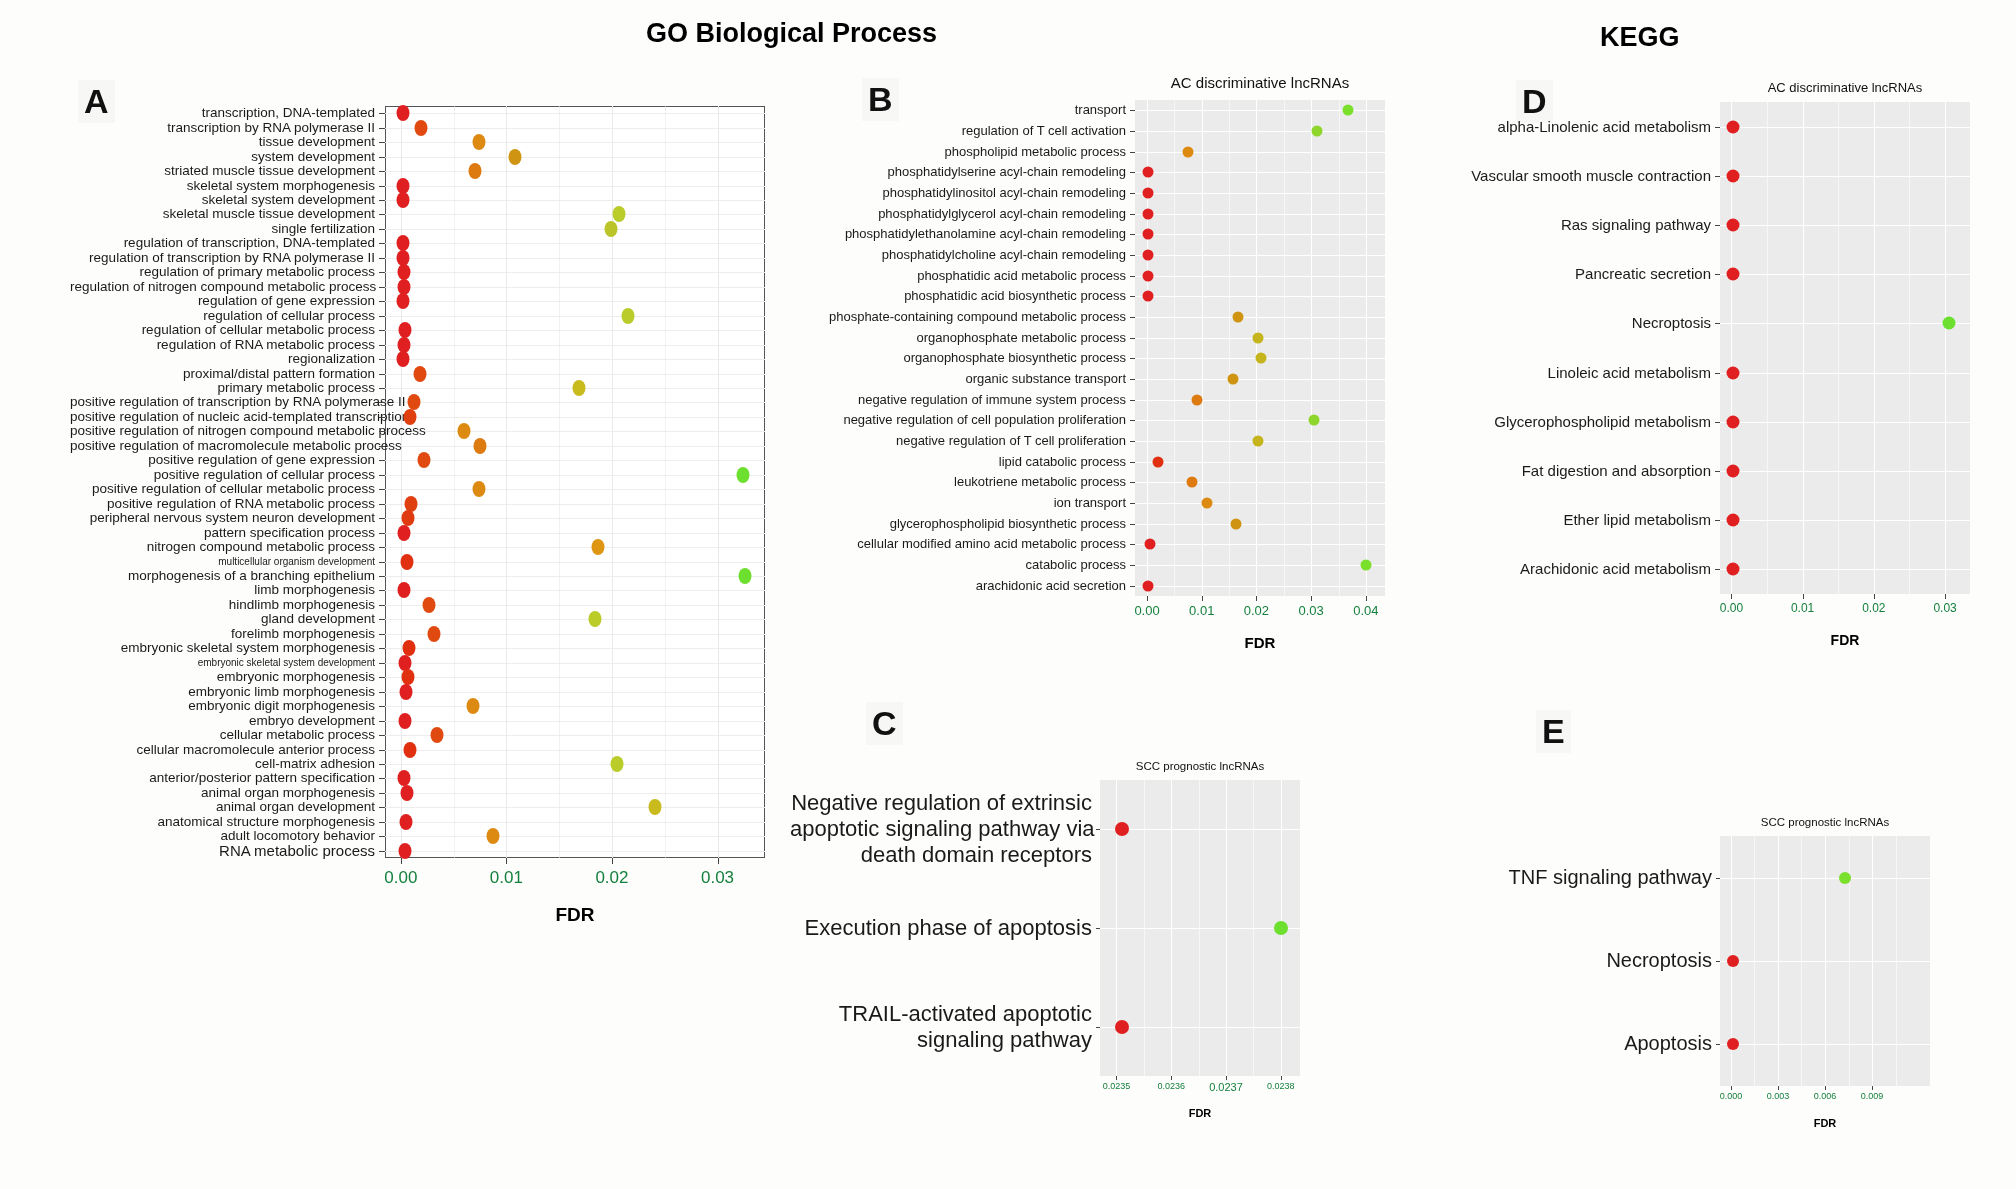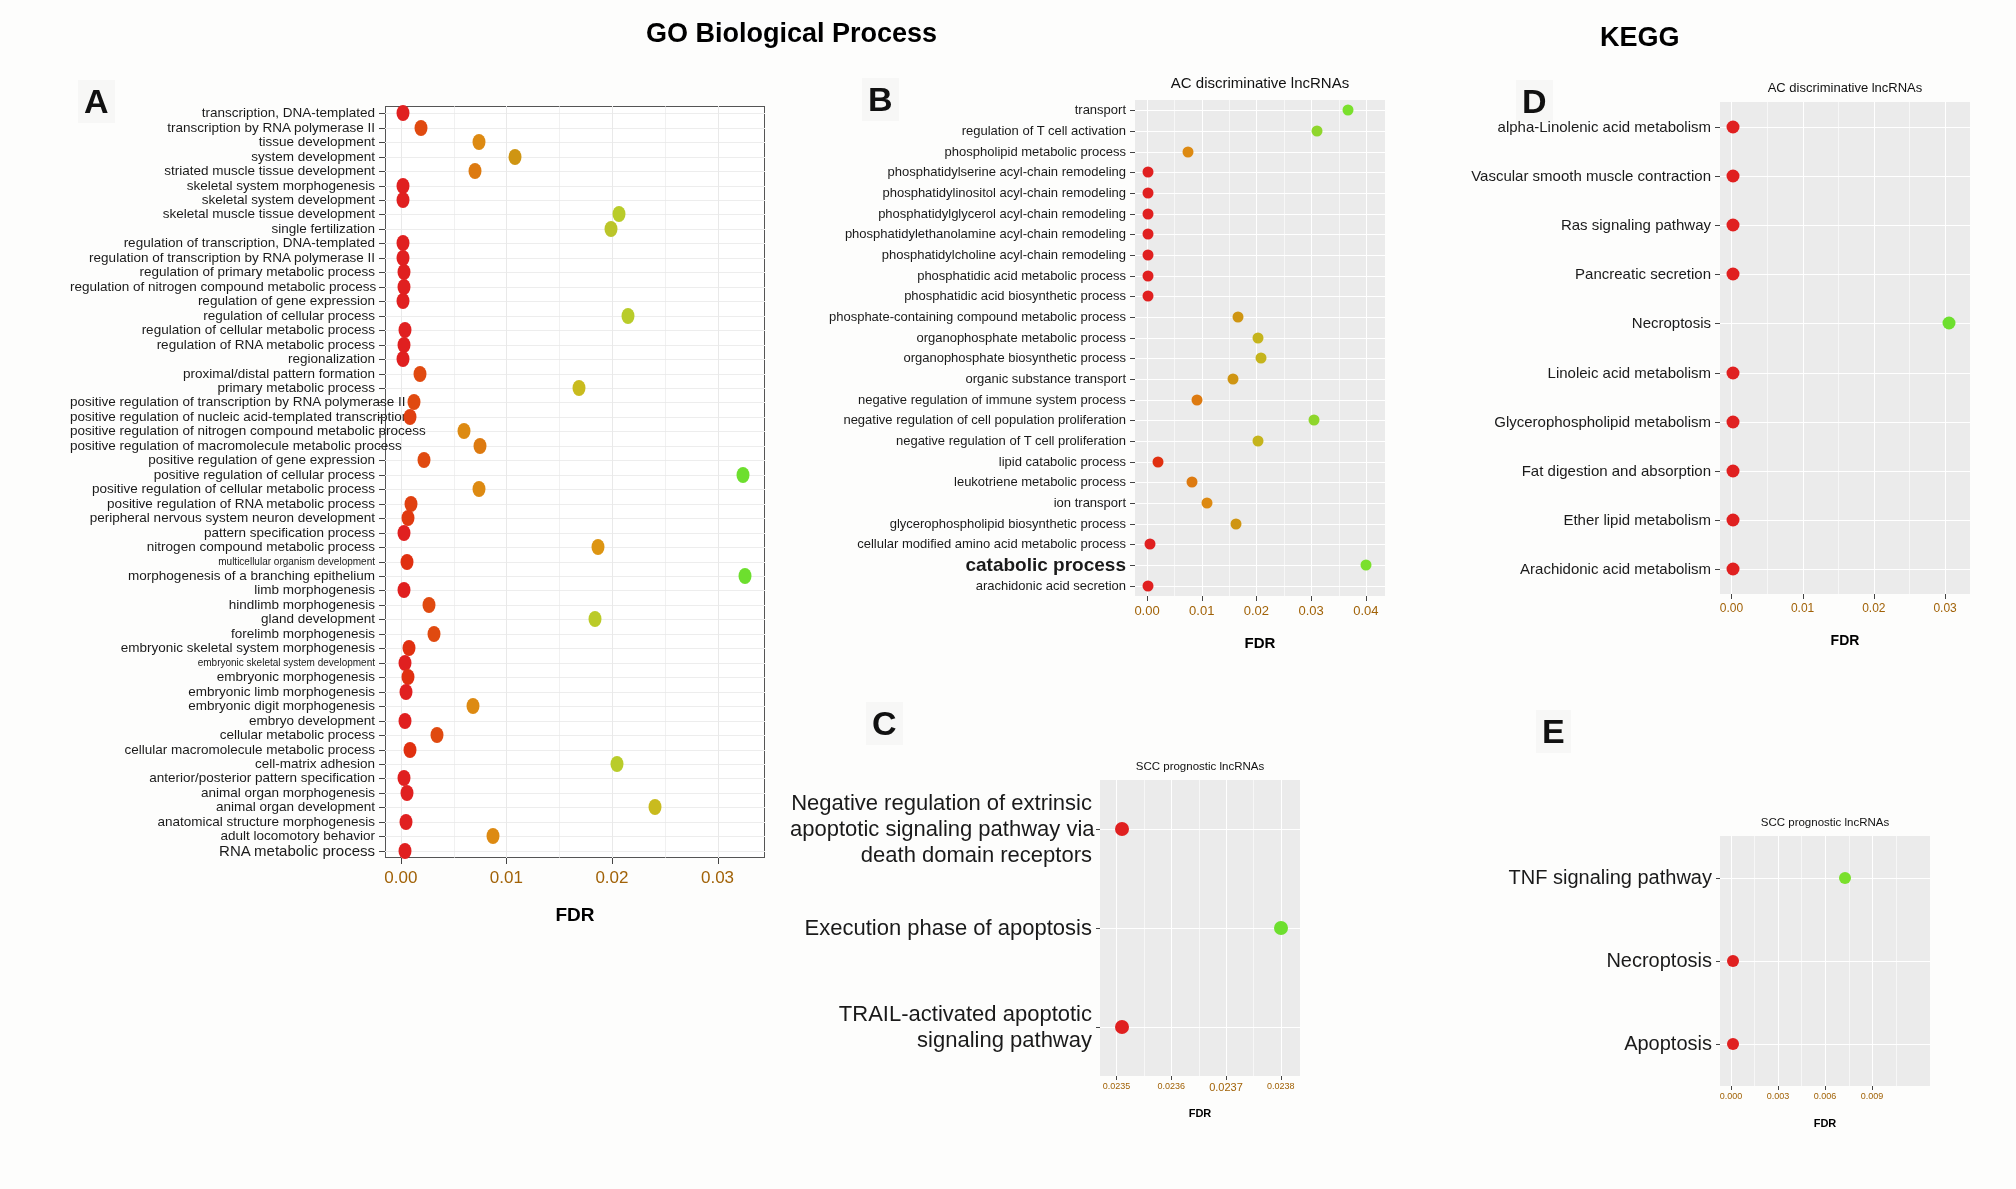--- a/index.html
+++ b/index.html
@@ -38,21 +38,21 @@
     position:absolute;box-sizing:border-box;
   }
   .gridv,.gridh{position:absolute;background:#ffffff;}
   .ytick-label{
     position:absolute;right:0;text-align:right;color:#1a1a1a;
     white-space:nowrap;transform:translateY(-50%);
     font-family:"Liberation Sans", sans-serif;
   }
   .ytick-mark{position:absolute;height:1px;background:#444;}
   .xtick-label{
-    position:absolute;text-align:center;color:#a16207;
+    position:absolute;text-align:center;color:#15803d;
     transform:translateX(-50%);white-space:nowrap;
   }
   .xtick-mark{position:absolute;width:1px;background:#444;}
   .xlab{
     position:absolute;text-align:center;color:#000;font-weight:bold;
     white-space:nowrap;transform:translateX(-50%);
   }
   .dot{
     position:absolute;border-radius:50%;
     transform:translate(-50%,-50%);
@@ -226,21 +226,21 @@
       <div class="ytick-label" style="top:589.2307692307693px;width:305px;left:0;font-size:13.5px;line-height:1.05;">embryonic morphogenesis</div>
       <div class="ytick-mark" style="left:309px;top:589px;width:6px;"></div>
       <div class="ytick-label" style="top:603.6923076923077px;width:305px;left:0;font-size:13.5px;line-height:1.05;">embryonic limb morphogenesis</div>
       <div class="ytick-mark" style="left:309px;top:604px;width:6px;"></div>
       <div class="ytick-label" style="top:618.1538461538462px;width:305px;left:0;font-size:13.5px;line-height:1.05;">embryonic digit morphogenesis</div>
       <div class="ytick-mark" style="left:309px;top:618px;width:6px;"></div>
       <div class="ytick-label" style="top:632.6153846153846px;width:305px;left:0;font-size:13.5px;line-height:1.05;">embryo development</div>
       <div class="ytick-mark" style="left:309px;top:633px;width:6px;"></div>
       <div class="ytick-label" style="top:647.0769230769231px;width:305px;left:0;font-size:13.5px;line-height:1.05;">cellular metabolic process</div>
       <div class="ytick-mark" style="left:309px;top:647px;width:6px;"></div>
-      <div class="ytick-label" style="top:661.5384615384615px;width:305px;left:0;font-size:13.5px;line-height:1.05;">cellular macromolecule metabolic process</div>
+      <div class="ytick-label" style="top:661.5384615384615px;width:305px;left:0;font-size:13.5px;line-height:1.05;">cellular macromolecule anterior process</div>
       <div class="ytick-mark" style="left:309px;top:662px;width:6px;"></div>
       <div class="ytick-label" style="top:676px;width:305px;left:0;font-size:13.5px;line-height:1.05;">cell-matrix adhesion</div>
       <div class="ytick-mark" style="left:309px;top:676px;width:6px;"></div>
       <div class="ytick-label" style="top:690.4615384615385px;width:305px;left:0;font-size:13.5px;line-height:1.05;">anterior/posterior pattern specification</div>
       <div class="ytick-mark" style="left:309px;top:690px;width:6px;"></div>
       <div class="ytick-label" style="top:704.9230769230769px;width:305px;left:0;font-size:13.5px;line-height:1.05;">animal organ morphogenesis</div>
       <div class="ytick-mark" style="left:309px;top:705px;width:6px;"></div>
       <div class="ytick-label" style="top:719.3846153846154px;width:305px;left:0;font-size:13.5px;line-height:1.05;">animal organ development</div>
       <div class="ytick-mark" style="left:309px;top:719px;width:6px;"></div>
       <div class="ytick-label" style="top:733.8461538461538px;width:305px;left:0;font-size:13.5px;line-height:1.05;">anatomical structure morphogenesis</div>
@@ -384,21 +384,21 @@
       <div class="ytick-label" style="top:379.6666666666667px;width:346px;left:0;font-size:13px;line-height:1.05;">lipid catabolic process</div>
       <div class="ytick-mark" style="left:350px;top:380px;width:5px;"></div>
       <div class="ytick-label" style="top:400.33333333333337px;width:346px;left:0;font-size:13px;line-height:1.05;">leukotriene metabolic process</div>
       <div class="ytick-mark" style="left:350px;top:400px;width:5px;"></div>
       <div class="ytick-label" style="top:421px;width:346px;left:0;font-size:13px;line-height:1.05;">ion transport</div>
       <div class="ytick-mark" style="left:350px;top:421px;width:5px;"></div>
       <div class="ytick-label" style="top:441.6666666666667px;width:346px;left:0;font-size:13px;line-height:1.05;">glycerophospholipid biosynthetic process</div>
       <div class="ytick-mark" style="left:350px;top:442px;width:5px;"></div>
       <div class="ytick-label" style="top:462.33333333333337px;width:346px;left:0;font-size:13px;line-height:1.05;">cellular modified amino acid metabolic process</div>
       <div class="ytick-mark" style="left:350px;top:462px;width:5px;"></div>
-      <div class="ytick-label" style="top:483px;width:346px;left:0;font-size:19px;line-height:1.05;font-weight:bold;">catabolic process</div>
+      <div class="ytick-label" style="top:483px;width:346px;left:0;font-size:13px;line-height:1.05;">catabolic process</div>
       <div class="ytick-mark" style="left:350px;top:483px;width:5px;"></div>
       <div class="ytick-label" style="top:503.6666666666667px;width:346px;left:0;font-size:13px;line-height:1.05;">arachidonic acid secretion</div>
       <div class="ytick-mark" style="left:350px;top:504px;width:5px;"></div>
       <div class="xtick-mark" style="left:367px;top:514px;height:5px;"></div>
       <div class="xtick-label" style="left:367.03501094091905px;top:521px;font-size:13px;">0.00</div>
       <div class="xtick-mark" style="left:422px;top:514px;height:5px;"></div>
       <div class="xtick-label" style="left:421.7396061269147px;top:521px;font-size:13px;">0.01</div>
       <div class="xtick-mark" style="left:476px;top:514px;height:5px;"></div>
       <div class="xtick-label" style="left:476.4442013129103px;top:521px;font-size:13px;">0.02</div>
       <div class="xtick-mark" style="left:531px;top:514px;height:5px;"></div>

